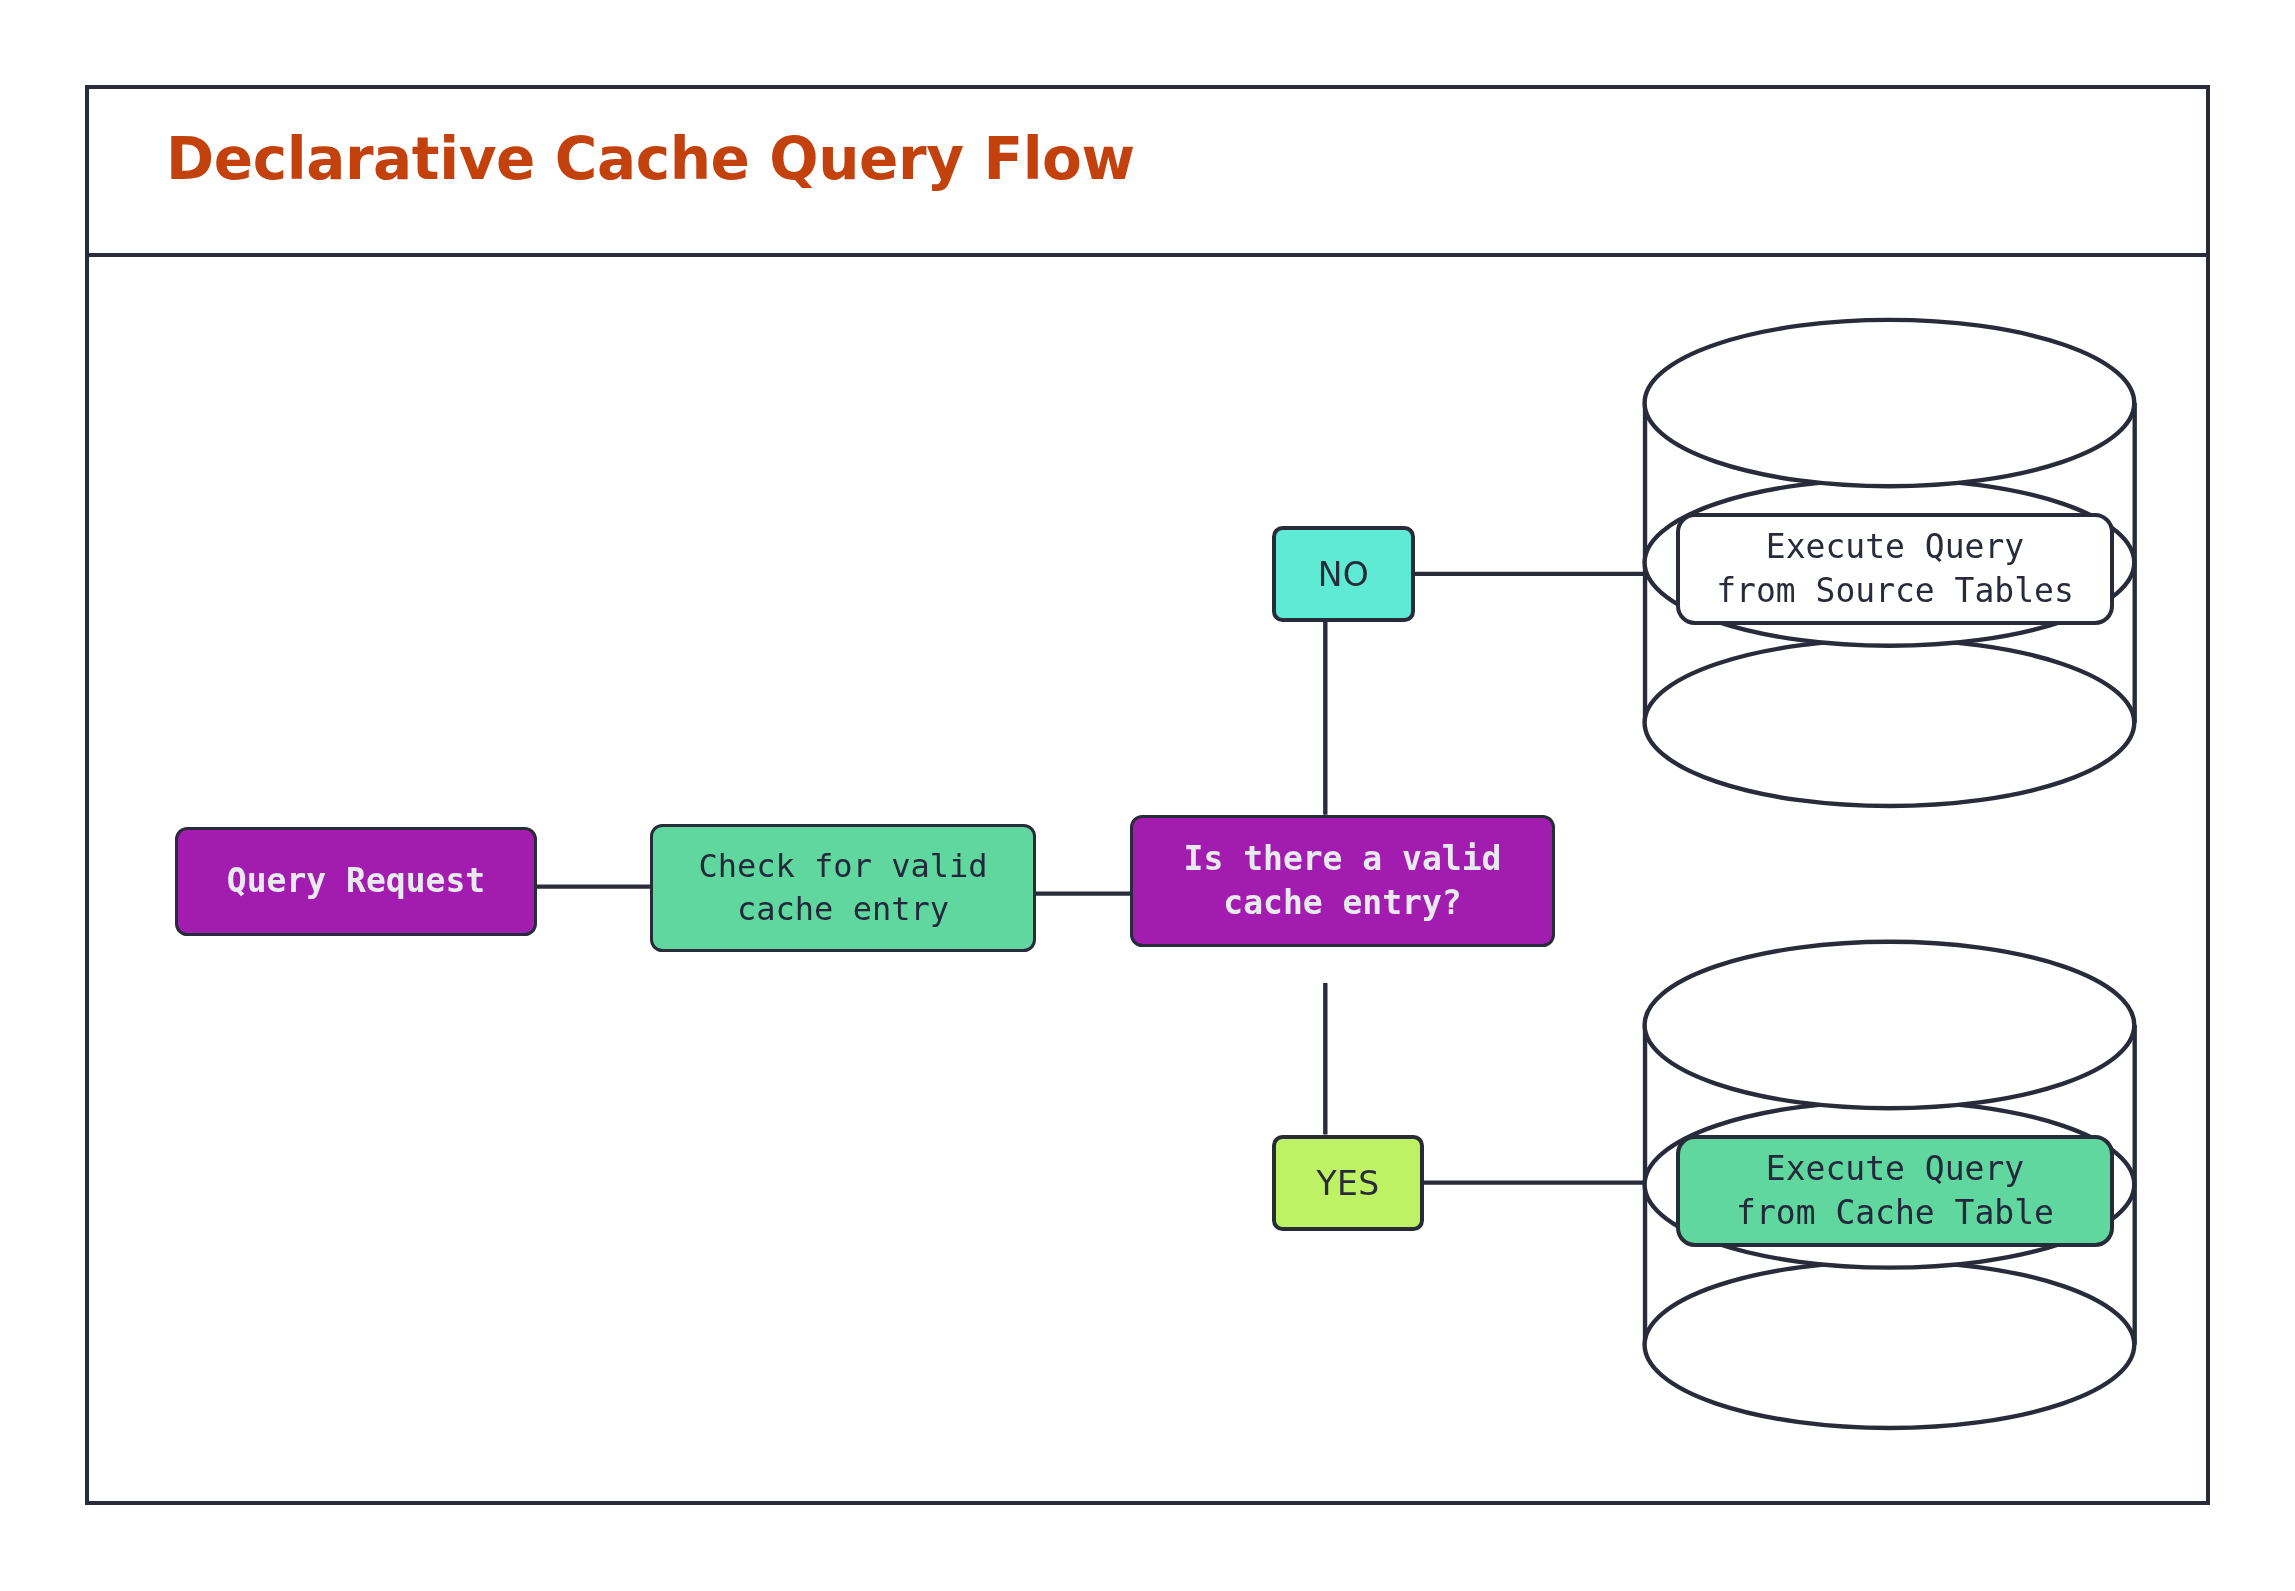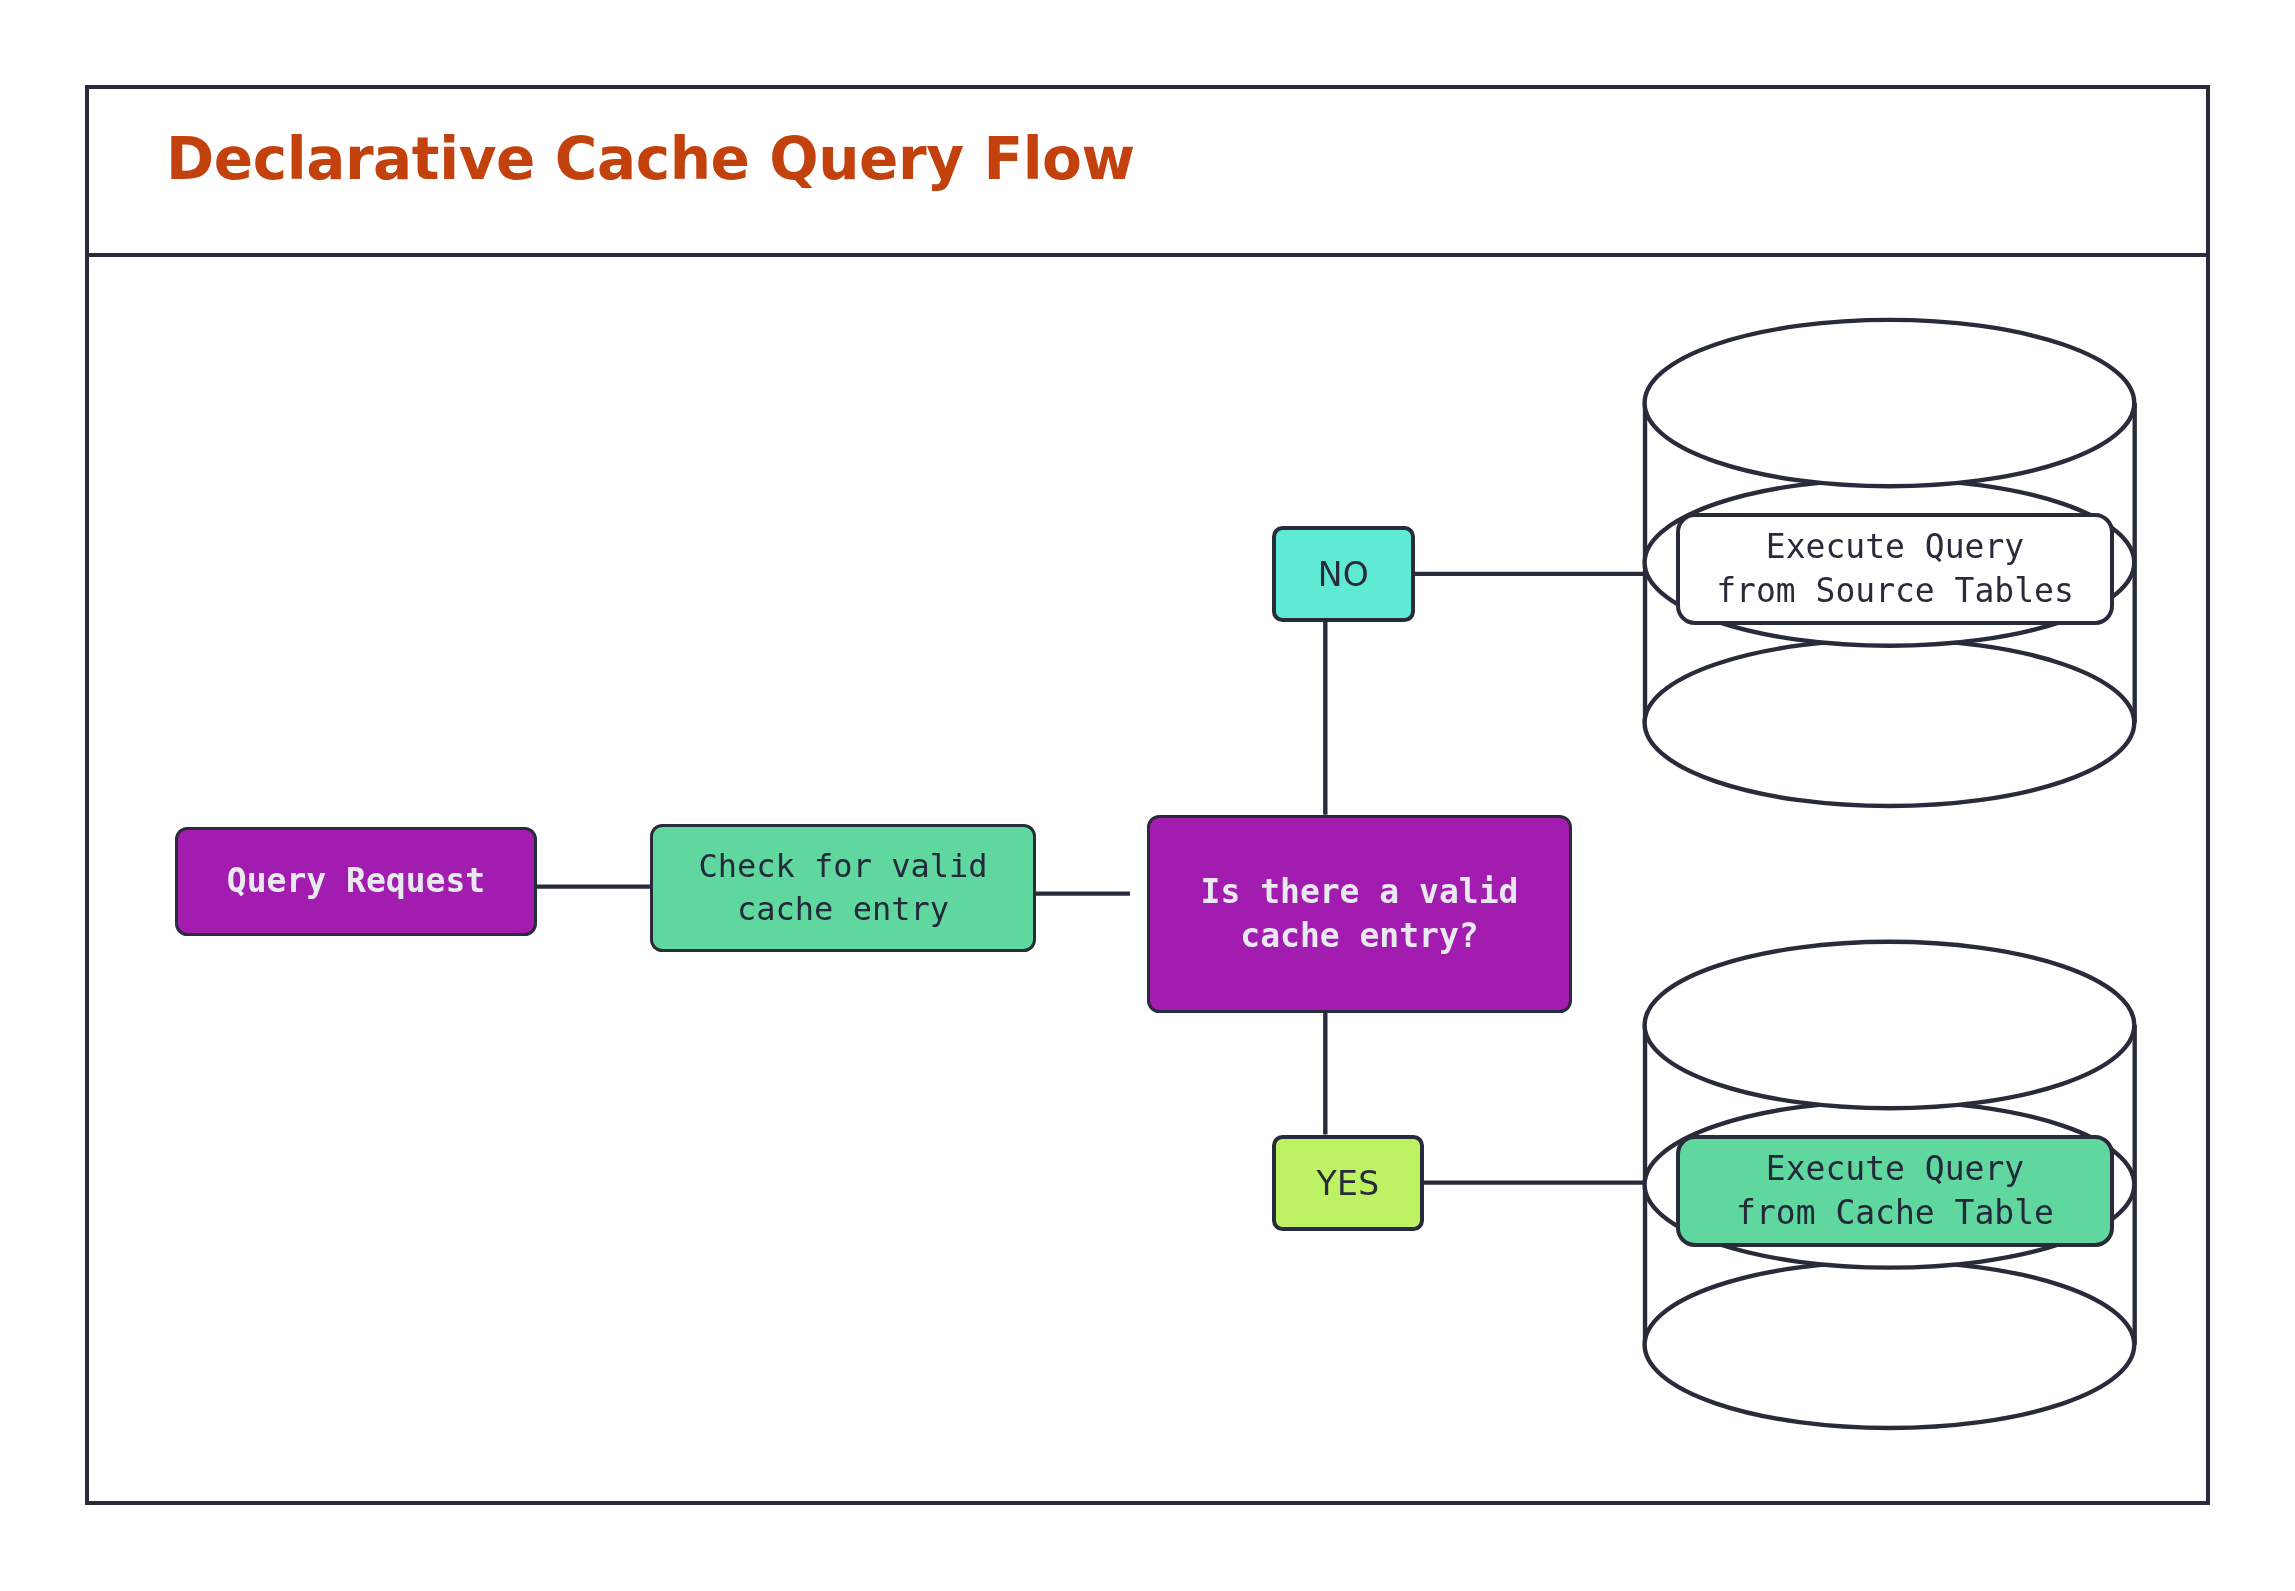--- a/index.html
+++ b/index.html
@@ -27,21 +27,21 @@
         align-items:center;justify-content:center;text-align:center;
         border-radius:12.3px;
         font-family:"DejaVu Sans Mono","Liberation Mono",monospace;
         line-height:1.34;white-space:pre-line;}
 
   .node-dark{background:#a21caf;color:#e8eaef;border:3.5px solid #282b3a;font-weight:bold;}
   .node-green{background:#5fd79e;color:#23283a;border:3.5px solid #282b3a;}
 
   .n-query{left:175px;top:827px;width:362px;height:109px;font-size:33px;}
   .n-check{left:650px;top:824px;width:386px;height:128px;font-size:32px;}
-  .n-decide{left:1130px;top:815px;width:425px;height:198px;font-size:33px;margin-left:17px;}
+  .n-decide{left:1130px;top:815px;width:425px;height:132px;font-size:33px;}
 
   .lbl{position:absolute;box-sizing:border-box;display:flex;
        align-items:center;justify-content:center;border-radius:10.5px;
        border:4.4px solid #282b3a;
        font-family:"DejaVu Sans","Liberation Sans",sans-serif;
        font-size:33px;color:#282b3a;letter-spacing:0.4px;}
   .l-no{left:1272px;top:526px;width:143px;height:96px;background:#5eead4;}
   .l-yes{left:1272px;top:1135px;width:152px;height:96px;background:#bef264;}
 
   .cyl-label{position:absolute;box-sizing:border-box;display:flex;

